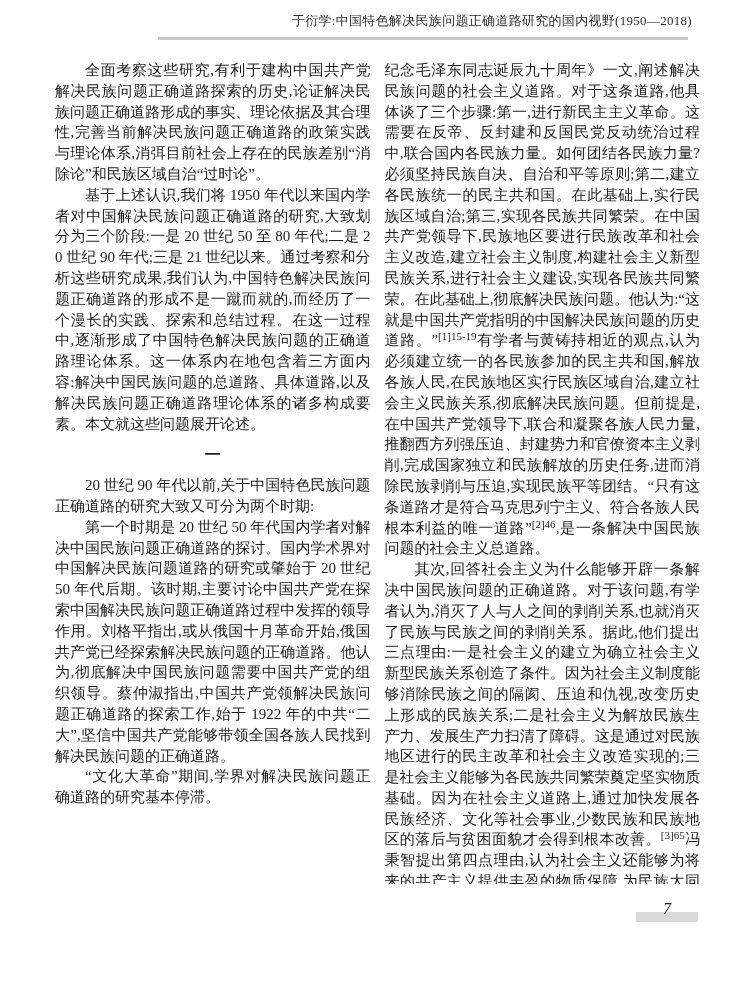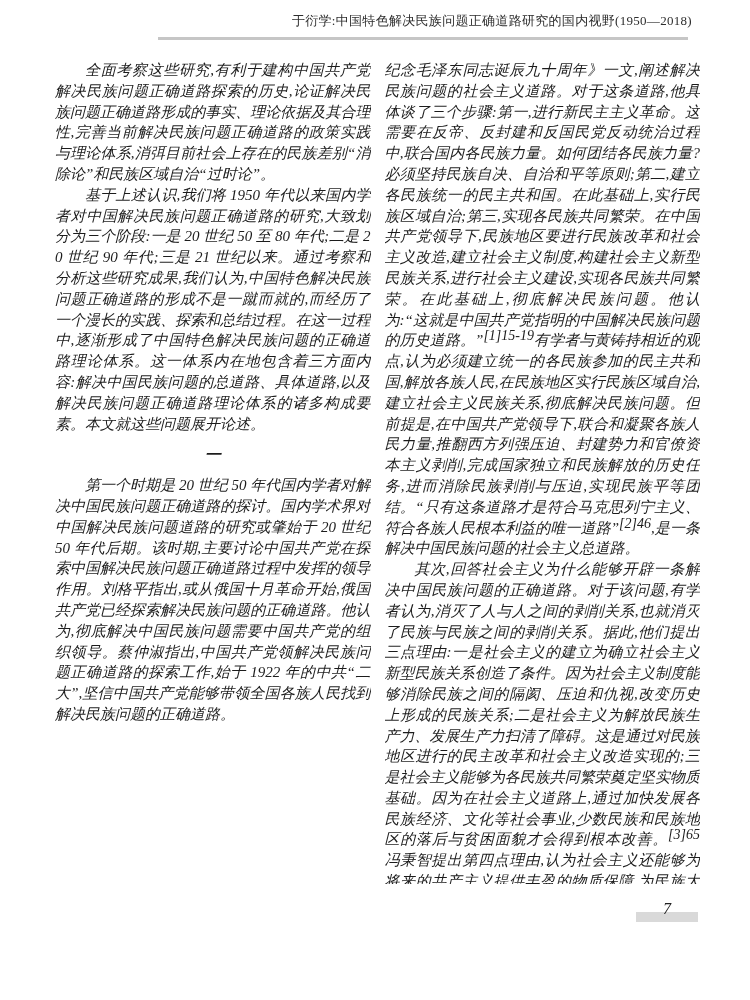--- a/index.html
+++ b/index.html
@@ -37,21 +37,20 @@
   
   .columns {
     position: absolute;
     top: 60px;
     left: 55px;
     right: 50px;
     bottom: 52px;
     display: flex;
     gap: 14px;
     overflow: hidden;
-    font-style: italic;
   }
   .col {
     flex: 1 1 0;
     min-width: 0;
     overflow: hidden;
   }
   .col p {
     margin: 0;
     font-size: 15px;
     line-height: 20.8px;
@@ -62,21 +61,21 @@
   .col p.para { text-indent: 2em; }
   .col p.cont { text-indent: 0; }
   .col p.heading {
     text-indent: 0;
     text-align: center;
     font-weight: bold;
     font-size: 16px;
     margin: 11px 0 9px 0;
   }
   .col sup {
-    font-size: 14px;
+    font-size: 11px;
     line-height: 0;
     vertical-align: 5px;
     letter-spacing: 0;
   }
   
   .pageno-wrap {
     position: absolute;
     bottom: 14px;
     right: 52px;
     width: 62px;
@@ -109,21 +108,23 @@
   <header>
     <div class="running-title">于衍学:中国特色解决民族问题正确道路研究的国内视野(1950—2018)</div>
     <div class="header-rule"></div>
   </header>
 
   <main class="columns">
     <section class="col" id="col-left">
         <p class="para"><span>全面考察这些研究,有利于建构中国共产党解决民族问题正确道路探索的历史,论证解决民族问题正确道路形成的事实、理论依据及其合理性,完善当前解决民族问题正确道路的政策实践与理论体系,消弭目前社会上存在的民族差别“消除论”和民族区域自治“过时论”。</span></p>
         <p class="para"><span>基于上述认识,我们将 1950 年代以来国内学者对中国解决民族问题正确道路的研究,大致划分为三个阶段:一是 20 世纪 50 至 80 年代;二是 20 世纪 90 年代;三是 21 世纪以来。通过考察和分析这些研究成果,我们认为,中国特色解决民族问题正确道路的形成不是一蹴而就的,而经历了一个漫长的实践、探索和总结过程。在这一过程中,逐渐形成了中国特色解决民族问题的正确道路理论体系。这一体系内在地包含着三方面内容:解决中国民族问题的总道路、具体道路,以及解决民族问题正确道路理论体系的诸多构成要素。本文就这些问题展开论述。</span></p>
         <p class="heading"><span>一</span></p>
+        <p class="para"><span>20 世纪 90 年代以前,关于中国特色民族问题正确道路的研究大致又可分为两个时期:</span></p>
         <p class="para"><span>第一个时期是 20 世纪 50 年代国内学者对解决中国民族问题正确道路的探讨。国内学术界对中国解决民族问题道路的研究或肇始于 20 世纪 50 年代后期。该时期,主要讨论中国共产党在探索中国解决民族问题正确道路过程中发挥的领导作用。刘格平指出,或从俄国十月革命开始,俄国共产党已经探索解决民族问题的正确道路。他认为,彻底解决中国民族问题需要中国共产党的组织领导。蔡仲淑指出,中国共产党领解决民族问题正确道路的探索工作,始于 1922 年的中共“二大”,坚信中国共产党能够带领全国各族人民找到解决民族问题的正确道路。</span></p>
+        <p class="para"><span>“文化大革命”期间,学界对解决民族问题正确道路的研究基本停滞。</span></p>
       </section>
     <section class="col" id="col-right">
         <p class="cont"><span>纪念毛泽东同志诞辰九十周年》一文,阐述解决民族问题的社会主义道路。对于这条道路,他具体谈了三个步骤:第一,进行新民主主义革命。这需要在反帝、反封建和反国民党反动统治过程中,联合国内各民族力量。如何团结各民族力量?必须坚持民族自决、自治和平等原则;第二,建立各民族统一的民主共和国。在此基础上,实行民族区域自治;第三,实现各民族共同繁荣。在中国共产党领导下,民族地区要进行民族改革和社会主义改造,建立社会主义制度,构建社会主义新型民族关系,进行社会主义建设,实现各民族共同繁荣。在此基础上,彻底解决民族问题。他认为:“这就是中国共产党指明的中国解决民族问题的历史道路。”</span><sup>[1]15-19</sup><span>有学者与黄铸持相近的观点,认为必须建立统一的各民族参加的民主共和国,解放各族人民,在民族地区实行民族区域自治,建立社会主义民族关系,彻底解决民族问题。但前提是,在中国共产党领导下,联合和凝聚各族人民力量,推翻西方列强压迫、封建势力和官僚资本主义剥削,完成国家独立和民族解放的历史任务,进而消除民族剥削与压迫,实现民族平等团结。“只有这条道路才是符合马克思列宁主义、符合各族人民根本利益的唯一道路”</span><sup>[2]46</sup><span>,是一条解决中国民族问题的社会主义总道路。</span></p>
         <p class="para"><span>其次,回答社会主义为什么能够开辟一条解决中国民族问题的正确道路。对于该问题,有学者认为,消灭了人与人之间的剥削关系,也就消灭了民族与民族之间的剥削关系。据此,他们提出三点理由:一是社会主义的建立为确立社会主义新型民族关系创造了条件。因为社会主义制度能够消除民族之间的隔阂、压迫和仇视,改变历史上形成的民族关系;二是社会主义为解放民族生产力、发展生产力扫清了障碍。这是通过对民族地区进行的民主改革和社会主义改造实现的;三是社会主义能够为各民族共同繁荣奠定坚实物质基础。因为在社会主义道路上,通过加快发展各民族经济、文化等社会事业,少数民族和民族地区的落后与贫困面貌才会得到根本改善。</span><sup>[3]65</sup><span>冯秉智提出第四点理由,认为社会主义还能够为将来的共产主义提供丰盈的物质保障,为民族大同和民族消亡奠定基础。这是彻底解决中国民族问题唯一的正确道路。所以,郑建邦指出:“社会主义的胜利开辟了彻底解决民族问题的道路。”</span><sup>[4]327</sup></p>
       </section>
   </main>
 
   <footer class="pageno-wrap">
     <span class="pageno-bar"></span>
     <span class="pageno">7</span>

